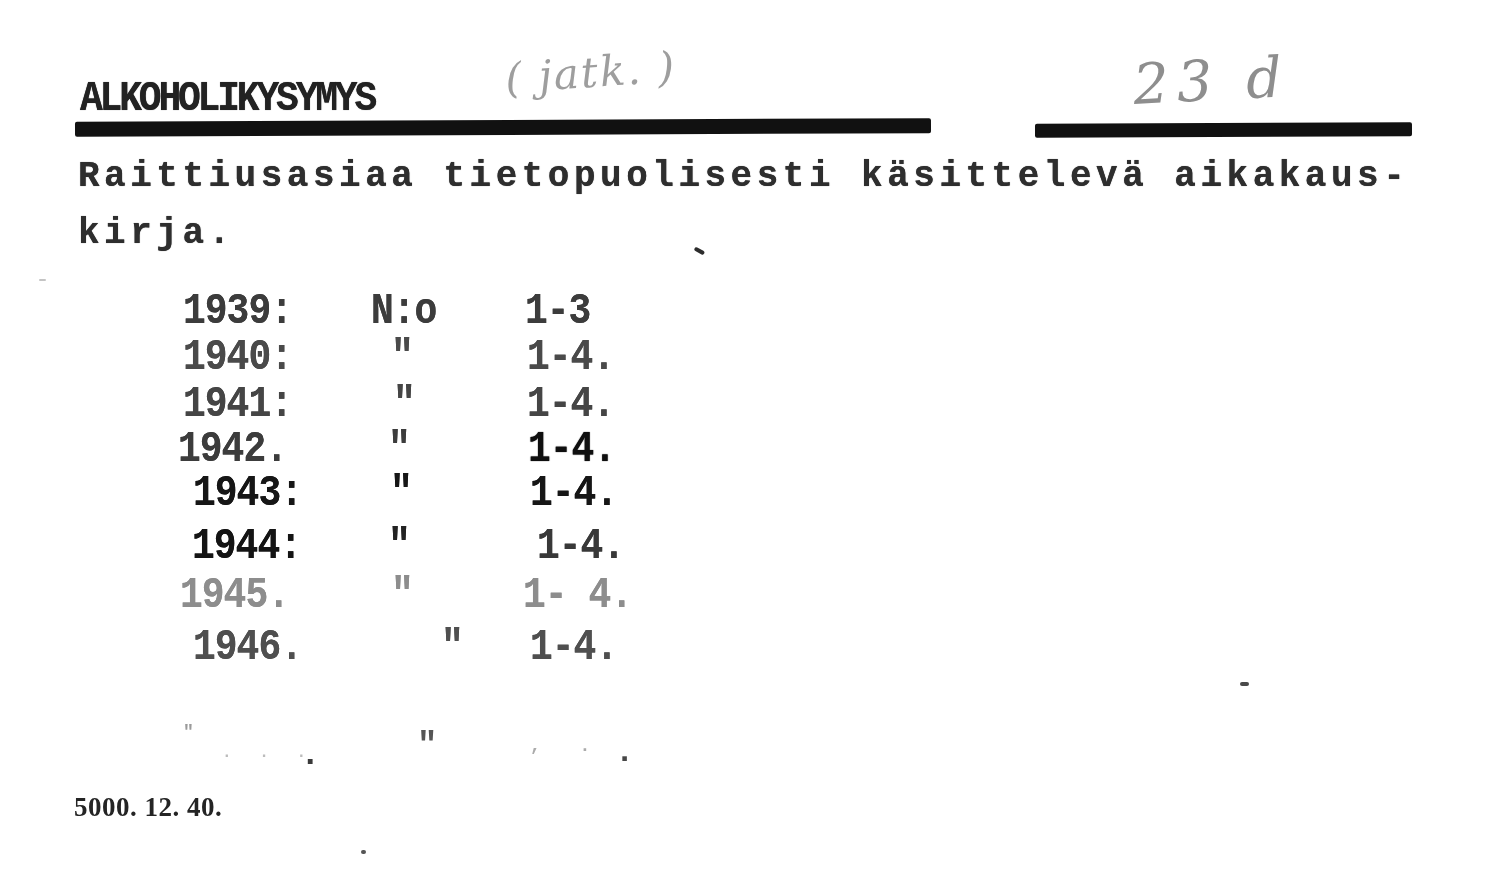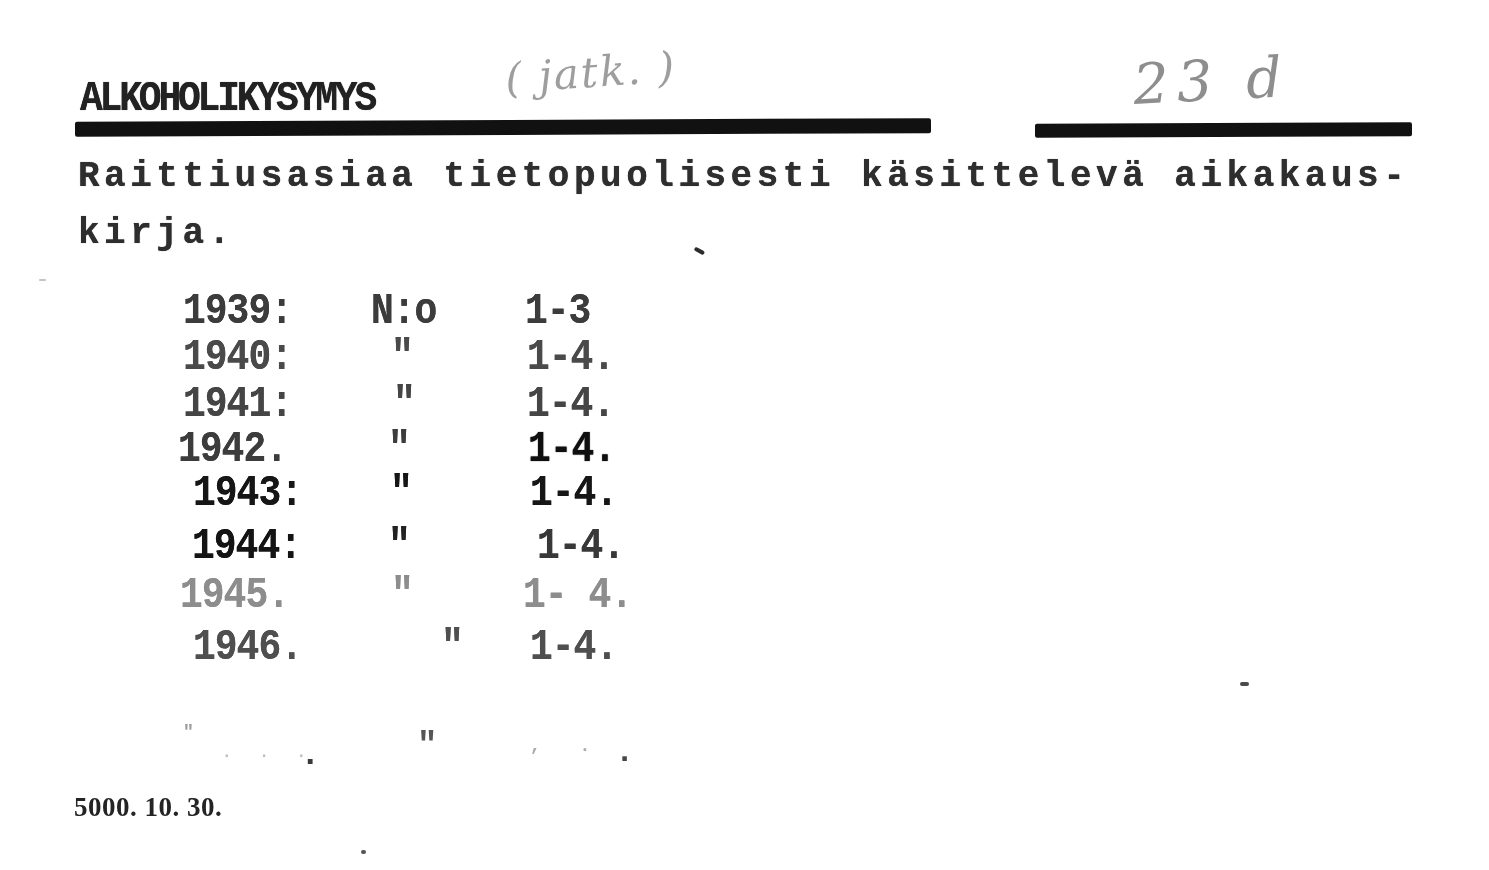--- a/index.html
+++ b/index.html
@@ -138,20 +138,20 @@
     <span class="iss">1-4.</span>
   </div>
 
   <span class="ghost g1">"</span>
   <span class="ghost g2">. . .</span>
   <span class="ghost g3">.</span>
   <span class="ghost g4">"</span>
   <span class="ghost g5">, .</span>
   <span class="ghost g6">.</span>
 
-  <p class="imprint">5000. 10. 30.</p>
+  <p class="imprint">5000. 12. 40.</p>
 
   <div class="mark tick"></div>
   <div class="mark dash"></div>
   <div class="mark dot-b"></div>
   <div class="mark speck"></div>
 
 </div>
 
 </body></html>

